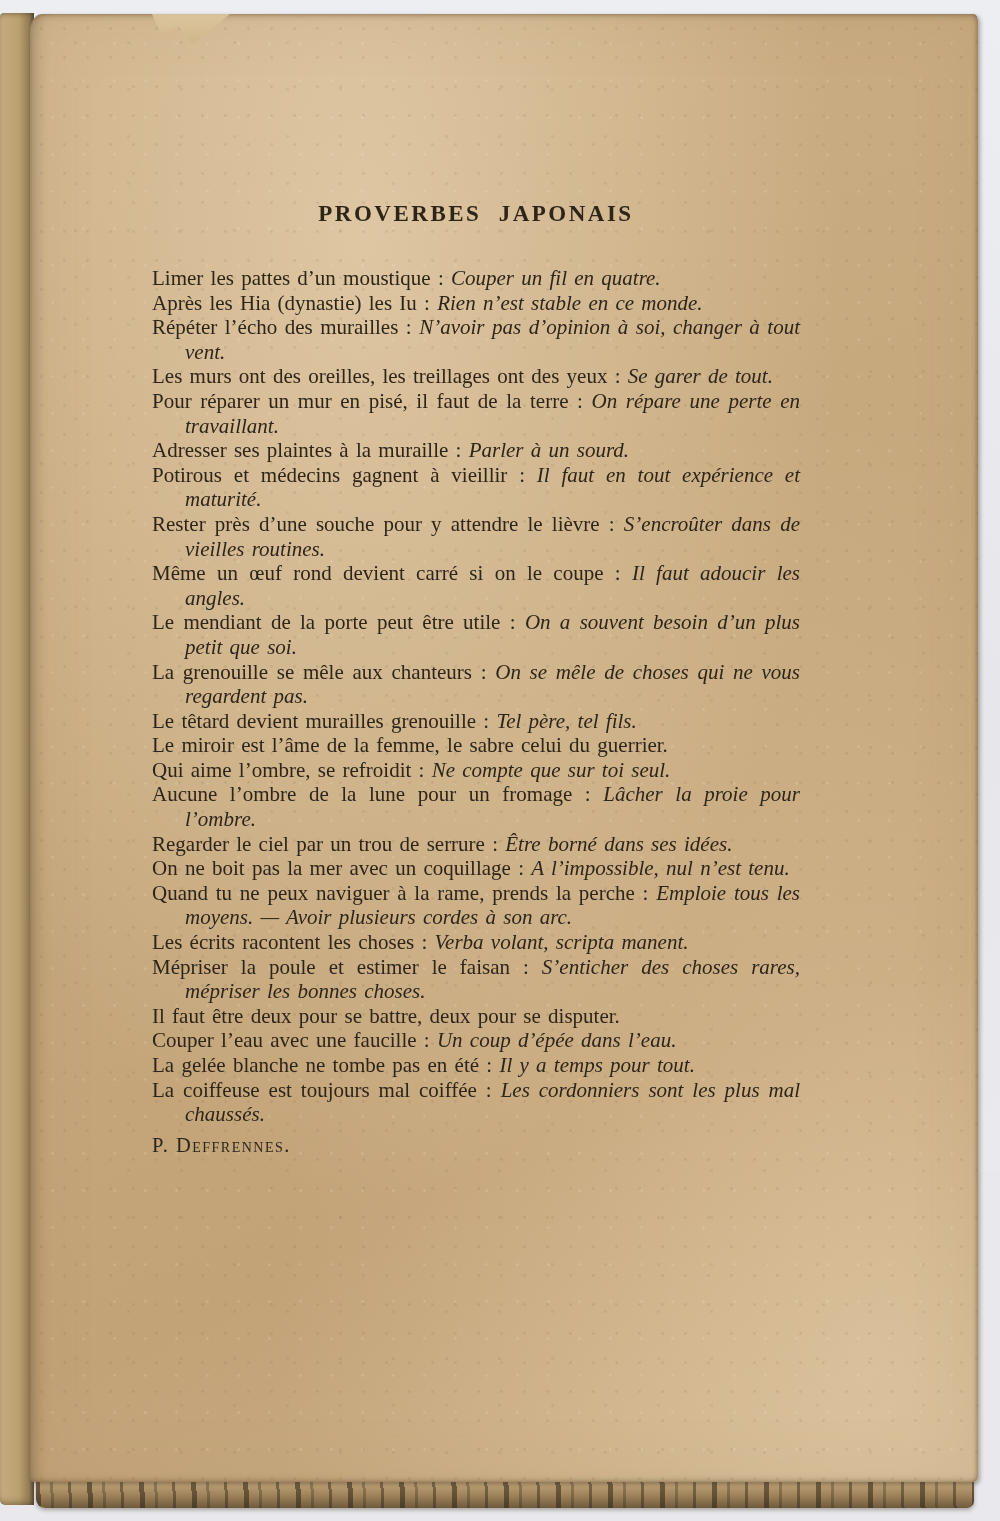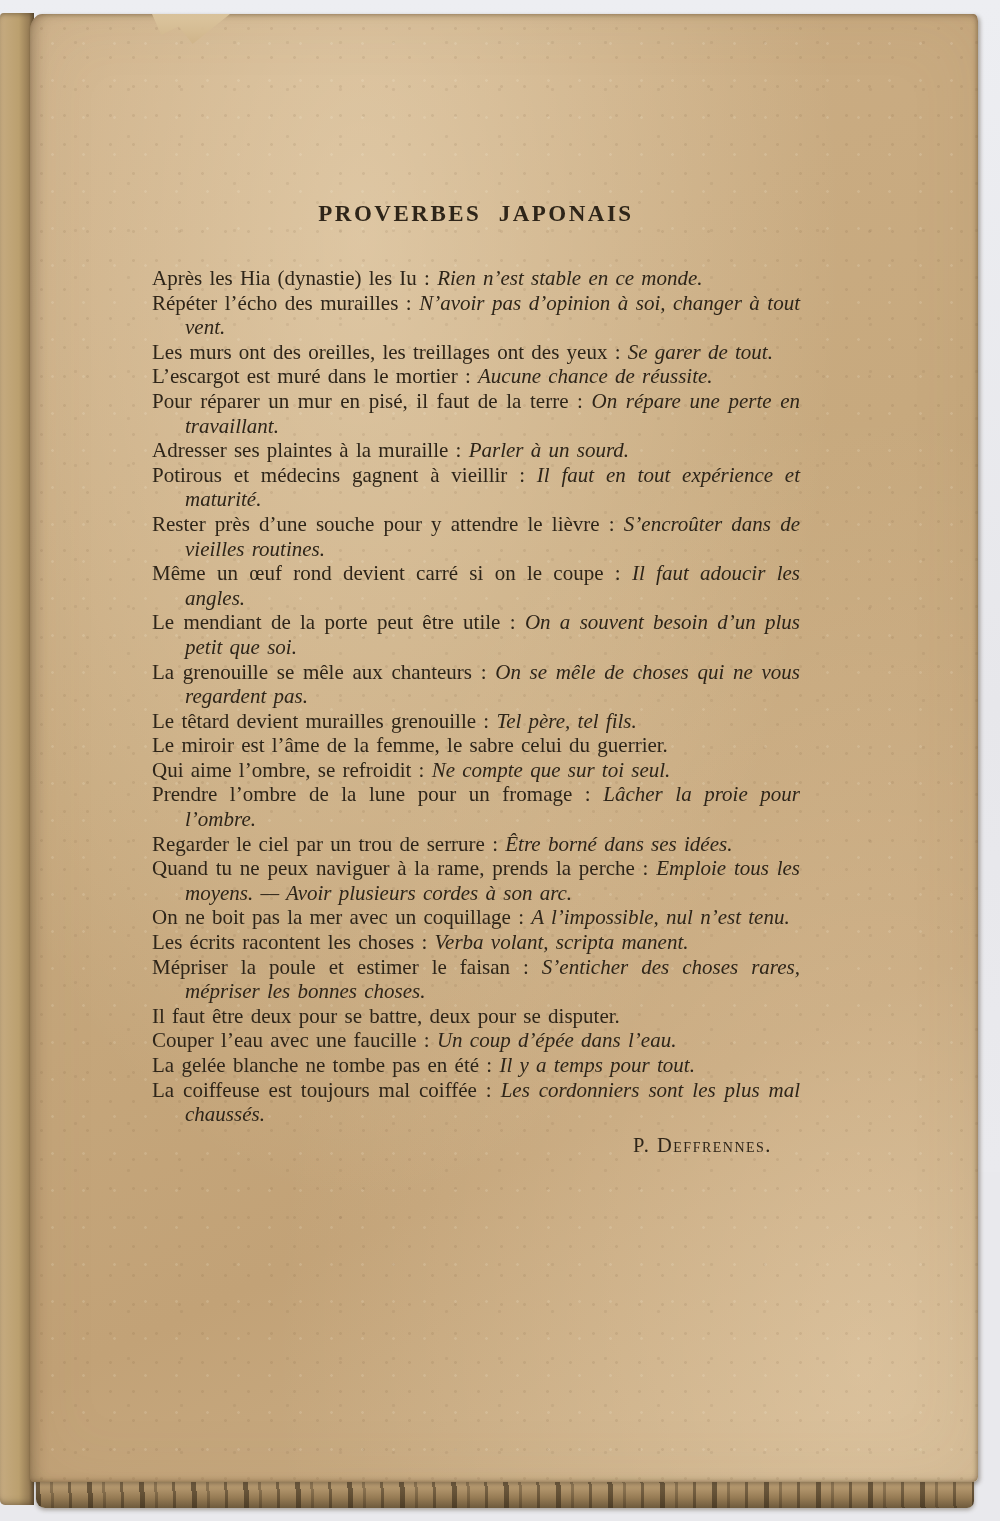--- a/index.html
+++ b/index.html
@@ -101,55 +101,55 @@
     line-height: 24.6px;
     text-align: justify;
     word-spacing: 2px;
   }
   .proverbs em {
     font-style: italic;
   }
   .signature {
     margin-top: 7px;
     padding-right: 28px;
-    text-align: right;
+    text-align: left;
     font-size: 20.5px;
     font-variant: small-caps;
     letter-spacing: 1.5px;
   }
 </style>
 </head>
 <body>
 
 <div class="photo">
   <div class="left-edge"></div>
   <div class="under-pages"></div>
   <div class="page">
     <div class="chip"></div>
     <div class="content">
       <h1 class="title">PROVERBES JAPONAIS</h1>
       <div class="proverbs">
+          <p><span>Limer les pattes d’un moustique</span>&nbsp;: <em>Couper un fil en quatre.</em></p>
           <p><span>Après les Hia (dynastie) les Iu</span>&nbsp;: <em>Rien n’est stable en ce monde.</em></p>
           <p><span>Répéter l’écho des murailles</span>&nbsp;: <em>N’avoir pas d’opinion à soi, changer à tout vent.</em></p>
           <p><span>Les murs ont des oreilles, les treillages ont des yeux</span>&nbsp;: <em>Se garer de tout.</em></p>
-          <p><span>L’escargot est muré dans le mortier</span>&nbsp;: <em>Aucune chance de réussite.</em></p>
           <p><span>Pour réparer un mur en pisé, il faut de la terre</span>&nbsp;: <em>On répare une perte en travaillant.</em></p>
           <p><span>Adresser ses plaintes à la muraille</span>&nbsp;: <em>Parler à un sourd.</em></p>
           <p><span>Potirous et médecins gagnent à vieillir</span>&nbsp;: <em>Il faut en tout expérience et maturité.</em></p>
           <p><span>Rester près d’une souche pour y attendre le lièvre</span>&nbsp;: <em>S’encroûter dans de vieilles routines.</em></p>
           <p><span>Même un œuf rond devient carré si on le coupe</span>&nbsp;: <em>Il faut adoucir les angles.</em></p>
           <p><span>Le mendiant de la porte peut être utile</span>&nbsp;: <em>On a souvent besoin d’un plus petit que soi.</em></p>
           <p><span>La grenouille se mêle aux chanteurs</span>&nbsp;: <em>On se mêle de choses qui ne vous regardent pas.</em></p>
           <p><span>Le têtard devient murailles grenouille</span>&nbsp;: <em>Tel père, tel fils.</em></p>
           <p><span>Le miroir est l’âme de la femme, le sabre celui du guerrier.</span></p>
           <p><span>Qui aime l’ombre, se refroidit</span>&nbsp;: <em>Ne compte que sur toi seul.</em></p>
-          <p><span>Prendre l’ombre de la lune pour un fromage</span>&nbsp;: <em>Lâcher la proie pour l’ombre.</em></p>
+          <p><span>Aucune l’ombre de la lune pour un fromage</span>&nbsp;: <em>Lâcher la proie pour l’ombre.</em></p>
           <p><span>Regarder le ciel par un trou de serrure</span>&nbsp;: <em>Être borné dans ses idées.</em></p>
+          <p><span>On ne boit pas la mer avec un coquillage</span>&nbsp;: <em>A l’impossible, nul n’est tenu.</em></p>
           <p><span>Quand tu ne peux naviguer à la rame, prends la perche</span>&nbsp;: <em>Emploie tous les moyens. — Avoir plusieurs cordes à son arc.</em></p>
-          <p><span>On ne boit pas la mer avec un coquillage</span>&nbsp;: <em>A l’impossible, nul n’est tenu.</em></p>
           <p><span>Les écrits racontent les choses</span>&nbsp;: <em>Verba volant, scripta manent.</em></p>
           <p><span>Mépriser la poule et estimer le faisan</span>&nbsp;: <em>S’enticher des choses rares, mépriser les bonnes choses.</em></p>
           <p><span>Il faut être deux pour se battre, deux pour se disputer.</span></p>
           <p><span>Couper l’eau avec une faucille</span>&nbsp;: <em>Un coup d’épée dans l’eau.</em></p>
           <p><span>La gelée blanche ne tombe pas en été</span>&nbsp;: <em>Il y a temps pour tout.</em></p>
           <p><span>La coiffeuse est toujours mal coiffée</span>&nbsp;: <em>Les cordonniers sont les plus mal chaussés.</em></p>
         </div>
       <div class="signature">P. Deffrennes.</div>
     </div>
   </div>

